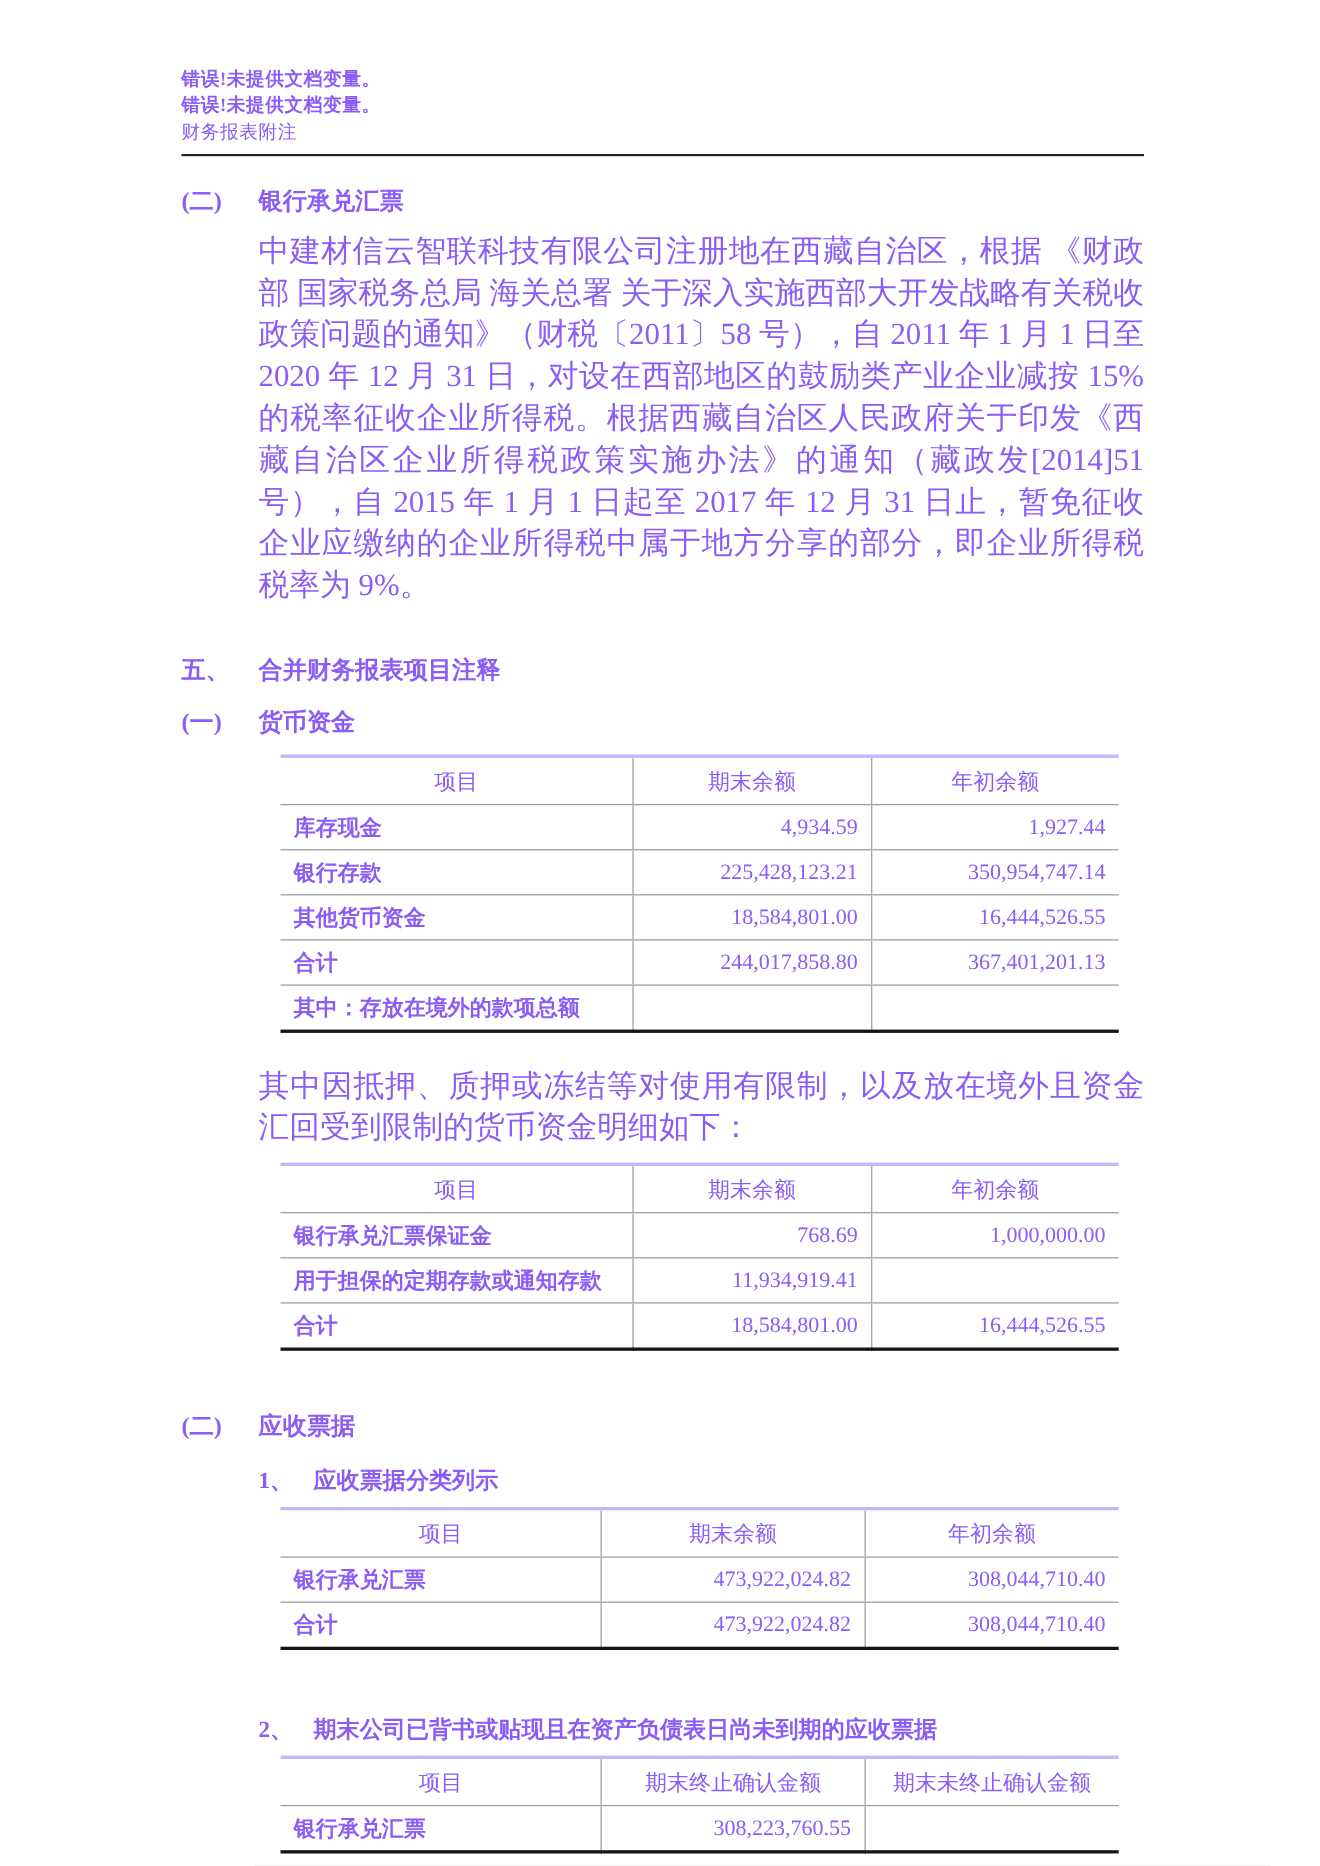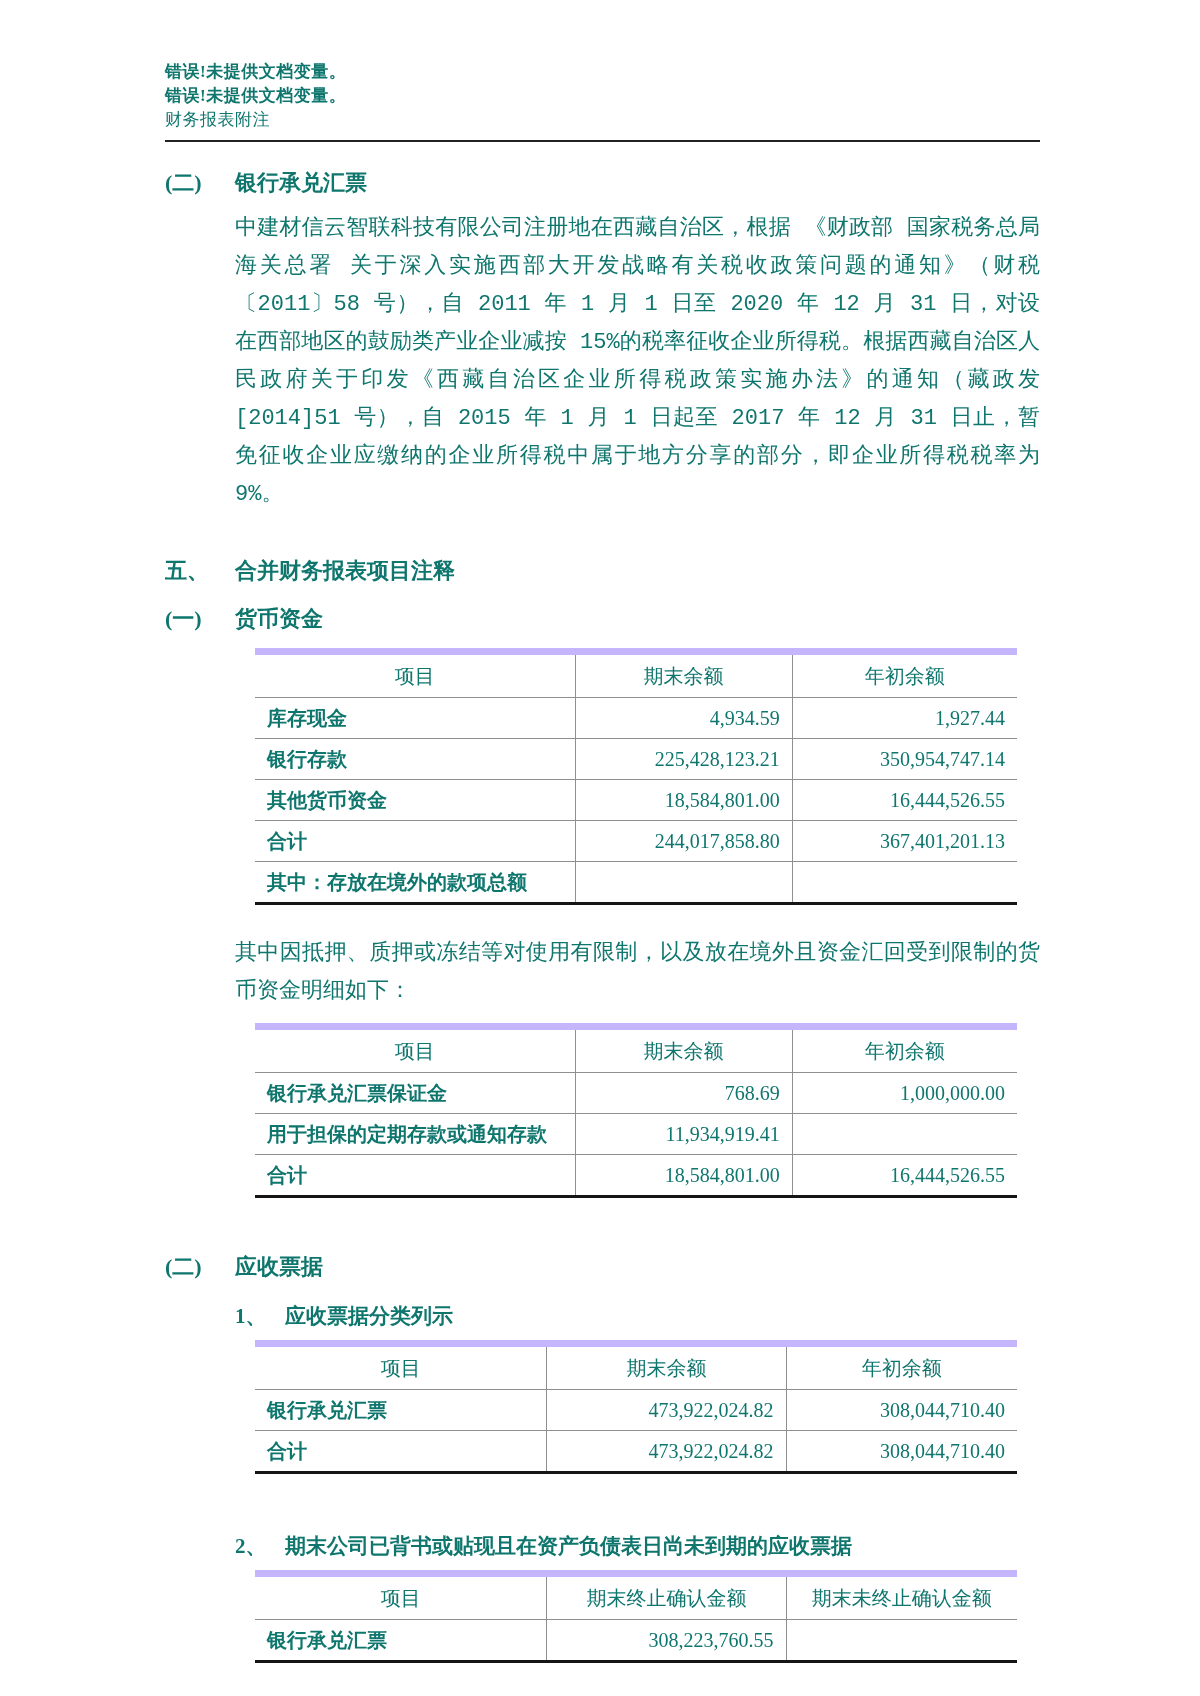--- a/index.html
+++ b/index.html
@@ -2,51 +2,50 @@
 <html><head>
 <meta charset="utf-8">
 <style>
   html,body{margin:0;padding:0;background:#e8e8e8;}
   .page{
     position:relative;
     width:1200px;height:1696px;
     margin:0 auto;
     background:#ffffff;
     font-family:"Liberation Serif","DejaVu Serif",serif;
-    color:#0f766e;
+    color:#8b5cf6;
     box-sizing:border-box;
     padding:60px 160px 0 165px;
     overflow:hidden;
   }
   
   .doc-header{margin:0 0 0 0;}
   .doc-header .hline{font-size:17px;line-height:24px;font-weight:bold;letter-spacing:.5px;}
   .doc-header .hline.plain{font-weight:normal;}
   .header-rule{border:none;border-top:2px solid #222;margin:8px 0 0 0;}
   
   .sec-head{display:flex;align-items:baseline;font-weight:bold;font-size:22px;line-height:30px;}
   .sec-num{flex:0 0 70px;}
   .sec-title{flex:1;}
   .sub-head{display:flex;align-items:baseline;font-weight:bold;font-size:21px;line-height:28px;margin-left:70px;}
   .sub-num{flex:0 0 50px;}
   
   .para{
     margin:12px 0 0 70px;
     width:805px;
-    font-size:22px;
+    font-size:28px;
     line-height:38px;
     text-align:justify;
-    font-family:Liberation Mono, monospace;
   }
   
   table.fin{
     margin-left:90px;
     width:762px;
     border-collapse:collapse;
-    border-top:7px solid #c4b5fd;
+    border-top:3px solid #c4b5fd;
     border-bottom:3px solid #151515;
     font-size:20px;
     table-layout:fixed;
   }
   table.fin th{
     font-weight:normal;
     text-align:center;
     height:42px;
     border-bottom:1px solid #8f8f8f;
     padding:0 6px;

